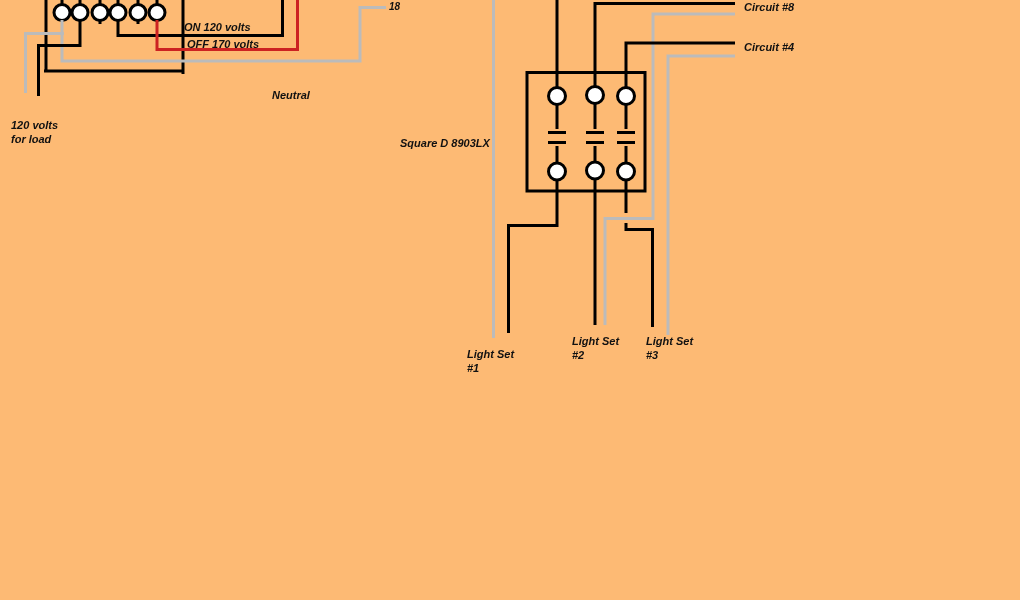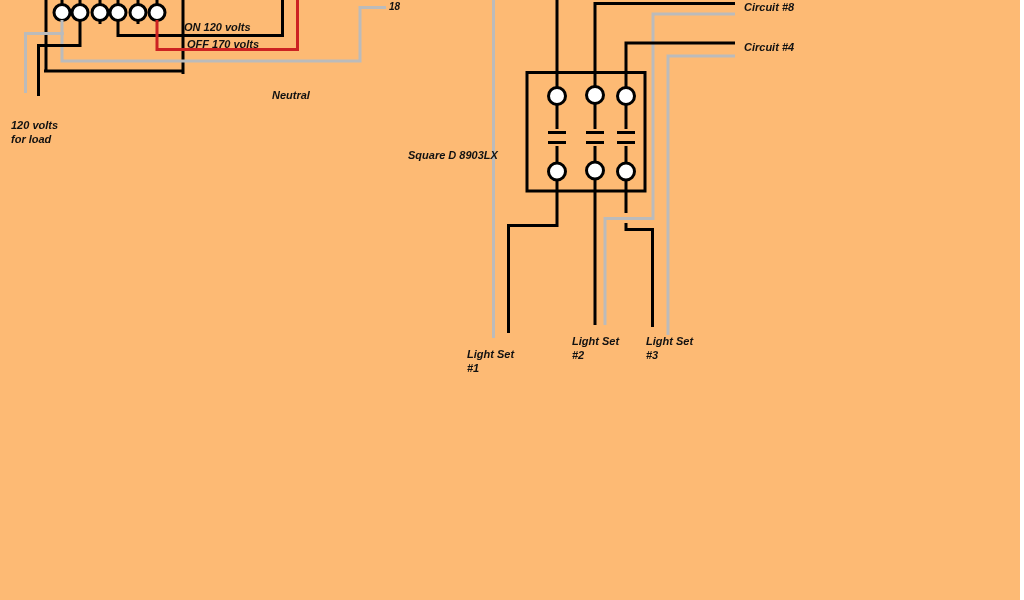--- a/index.html
+++ b/index.html
@@ -120,21 +120,21 @@
   <div class="lbl" style="left:187px; top:37px;">OFF 170 volts</div>
 
   <div class="lbl" style="left:272px; top:88px;">Neutral</div>
 
   <div class="lbl" style="left:11px; top:108px;margin-top:10px;">
     <div>120 volts</div>
     <div>for load</div>
   </div>
 
 
-  <div class="lbl" style="left:400px; top:148px;margin-left:8px;">Square D 8903LX</div>
+  <div class="lbl" style="left:400px; top:136px;">Square D 8903LX</div>
 
   <div class="lbl" style="left:744px; top:0px;">Circuit #8</div>
 
   <div class="lbl" style="left:744px; top:40px;">Circuit #4</div>
 
   <div class="lbl" style="left:467px; top:347px;">
     <div>Light Set</div>
     <div>#1</div>
   </div>
 

